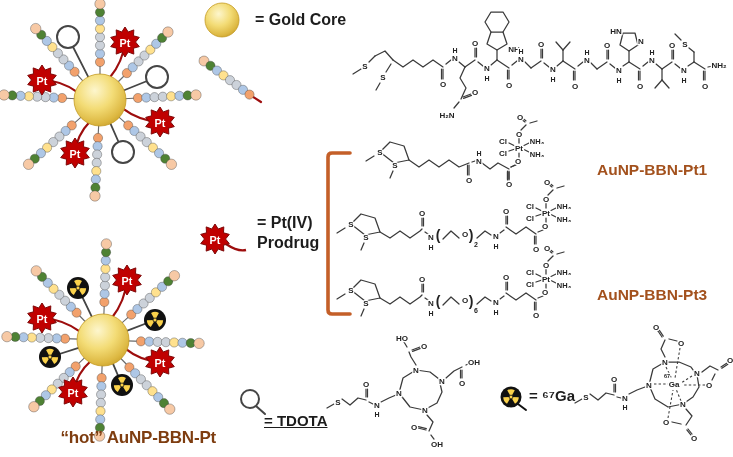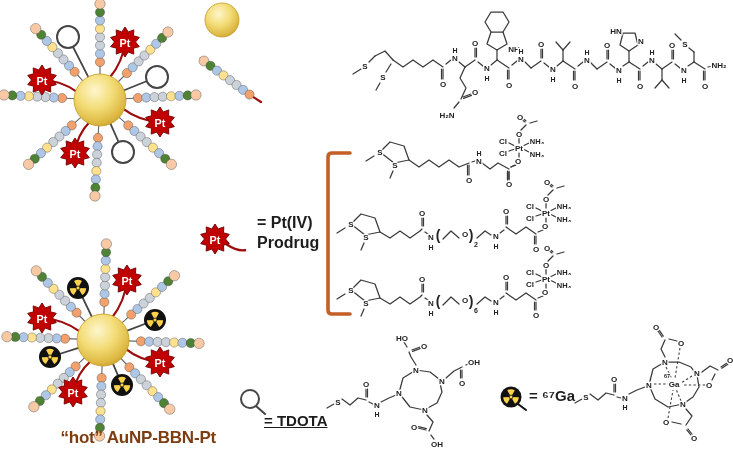--- a/index.html
+++ b/index.html
@@ -582,18 +582,21 @@
         <circle cx="511" cy="397" r="10.5" fill="#111111"></circle>
         <path d="M511 397 L507.23302925068595 390.2042048755269 A7.77 7.77 0 0 1 514.766970749314 390.2042048755269 Z" fill="#fbd24b"></path>
         <path d="M511 397 L518.7688165913652 397.1356051980177 A7.77 7.77 0 0 1 515.0018458420511 403.6601899264554 Z" fill="#fbd24b"></path>
         <path d="M511 397 L506.9981541579489 403.6601899264554 A7.77 7.77 0 0 1 503.2311834086348 397.1356051980177 Z" fill="#fbd24b"></path>
         <circle cx="511" cy="397" r="1.89" fill="#fbd24b" stroke="#111111" stroke-width="0.8"></circle>
       </g>
     </svg>
 
   <div class="lbl lbl-left" style="left: 10px; top: 428px; width: 206px; text-align: right; color: rgb(126, 61, 16);">“hot” AuNP-BBN-Pt</div>
 
+  <div class="lbl lbl-legend" style="left:255px;top:11px;">= Gold Core</div>
   <div class="lbl lbl-legend" style="left:257px;top:214px;">= Pt(IV)</div>
   <div class="lbl lbl-legend" style="left:257px;top:234px;">Prodrug</div>
   <div class="lbl lbl-legend-sm" style="left:264px;top:412px;text-decoration:underline;">= TDOTA</div>
   <div class="lbl lbl-legend-sm" style="left:529px;top:387px;">= ⁶⁷Ga</div>
 
+  <div class="lbl lbl-right" style="left: 597px; top: 161px; color: rgb(163, 81, 29);">AuNP-BBN-Pt1</div>
+  <div class="lbl lbl-right" style="left: 597px; top: 286px; color: rgb(163, 81, 29);">AuNP-BBN-Pt3</div>
 </div>
 
 </body></html>

